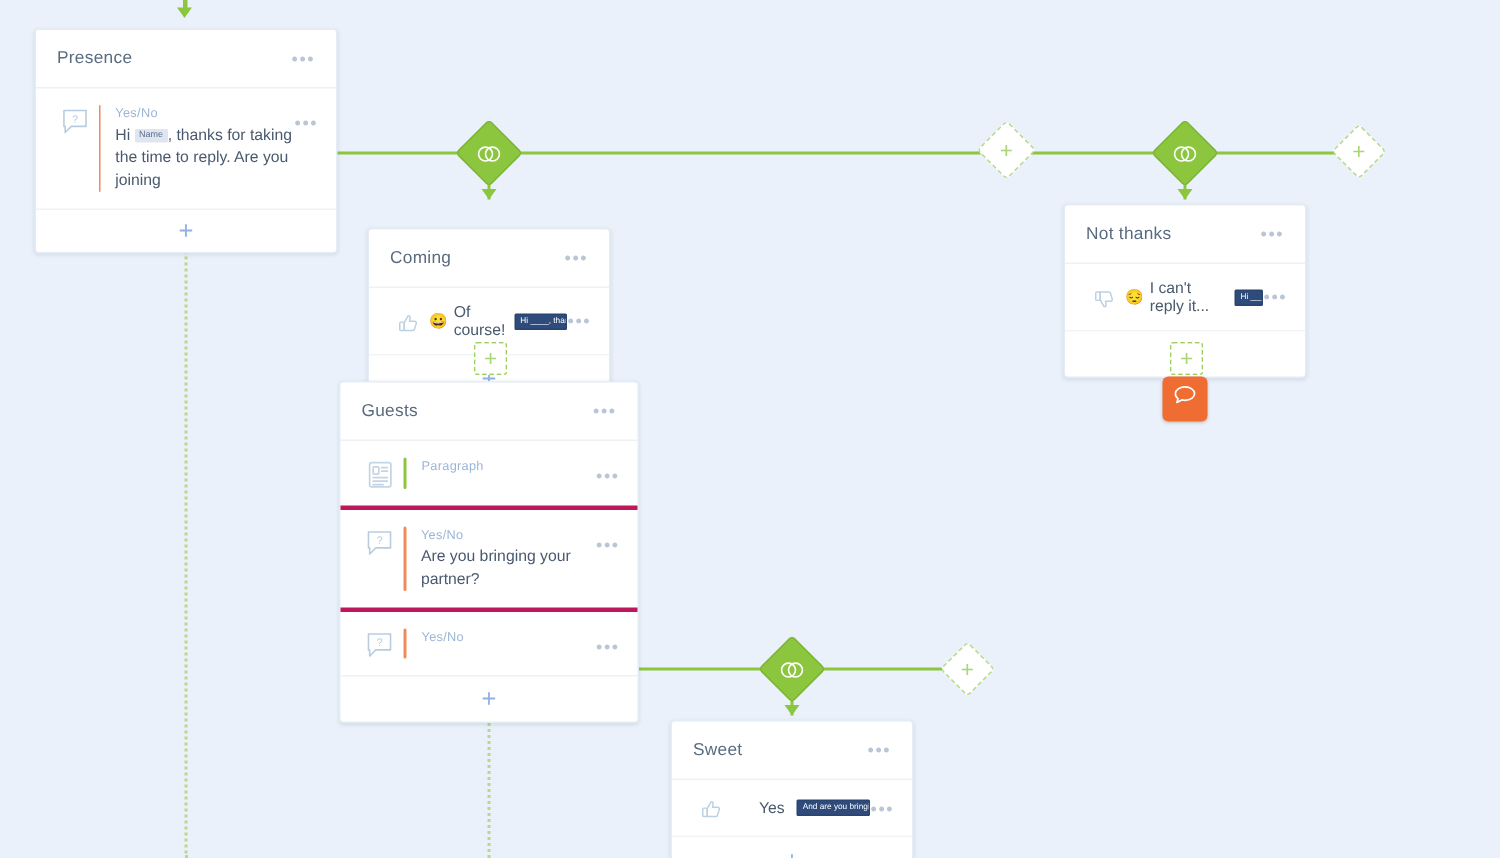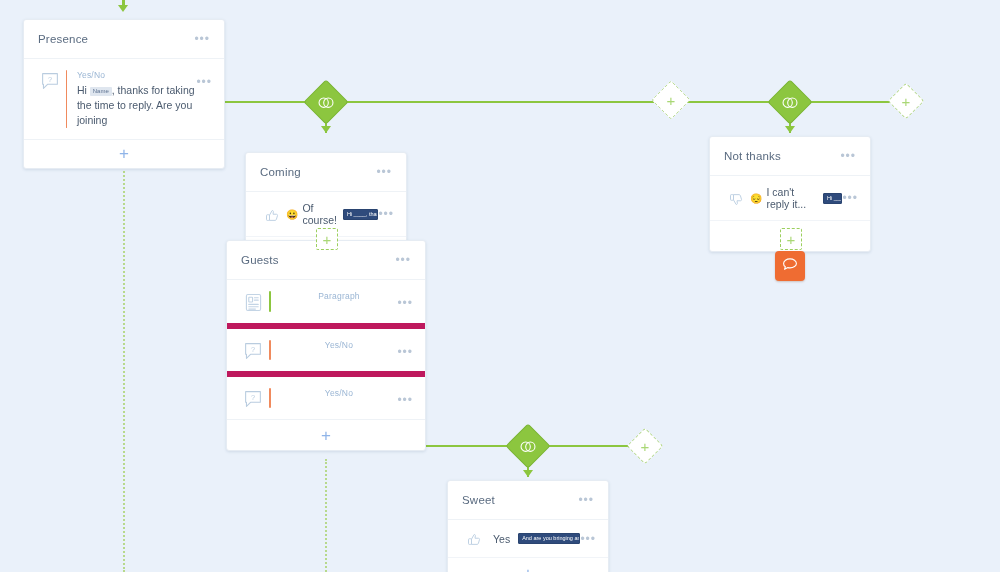--- a/index.html
+++ b/index.html
@@ -38,21 +38,21 @@
   .card-title{font-size:11.5px;color:#5a6b80;letter-spacing:.2px;}
   .dots{color:#b9c6d6;font-size:12px;letter-spacing:1px;line-height:1;user-select:none;}
   .card-footer{
     height:28px;display:flex;align-items:center;justify-content:center;
     border-top:1px solid #eef2f6;
   }
   .plus-blue{color:#8fb4e8;font-size:17px;line-height:1;font-weight:300;}
 
   .row{
     display:flex;align-items:flex-start;padding:11px 12px 11px 12px;
-    border-bottom:6px solid #be185d;position:relative;
+    border-bottom:3px solid #be185d;position:relative;
   }
   .row:last-of-type{border-bottom:none;}
   .row-icon{width:28px;flex:0 0 28px;display:flex;align-items:center;justify-content:center;padding-top:2px;}
   .accent{width:2px;align-self:stretch;margin:0 10px 0 2px;border-radius:1px;}
   .accent.green{background:#8cc63f;}
   .accent.orange{background:#f08a5d;}
   .row-body{flex:1 1 auto;min-width:0;}
   .row-type{font-size:8.5px;color:#9bb6d4;margin-bottom:3px;letter-spacing:.2px;}
   .row-text{font-size:10.5px;color:#4a5a6e;line-height:1.42;}
   .row-dots{flex:0 0 16px;display:flex;align-items:center;justify-content:flex-end;padding-top:6px;}
@@ -205,21 +205,21 @@
       <span class="emoji">😔</span>
       <span class="label">I can't reply it...</span>
       <span class="tag" style="margin-left:6px;max-width:36px;">Hi ___</span>
       <span class="dots" style="margin-left:auto;">•••</span>
     </div>
     <div class="card-footer" style="border-top:none;height:30px;">
       <span class="plus-blue">+</span>
     </div>
   </div>
 
-  <div class="card" style="left:226px;top:240px;width:200px;text-align:center;">
+  <div class="card" style="left:226px;top:254px;width:200px;">
     <div class="card-header">
       <span class="card-title">Guests</span>
       <span class="dots">•••</span>
     </div>
 
     <div class="row">
       <div class="row-icon">
         <svg width="17" height="19" viewBox="0 0 18 20" fill="none" stroke="#c3d4e5" stroke-width="1.2">
           <rect x="1.5" y="1.5" width="15" height="17" rx="1.5"></rect>
           <rect x="4" y="4.5" width="4" height="5" rx="0.6"></rect>
@@ -238,20 +238,21 @@
     <div class="row">
       <div class="row-icon">
         <svg width="20" height="18" viewBox="0 0 24 22" fill="none" stroke="#b9ccdf" stroke-width="1.3">
           <path d="M3 2h18v13H9l-5 5v-5H3z" stroke-linejoin="round"></path>
           <text x="12" y="12" font-size="9" fill="#b9ccdf" stroke="none" text-anchor="middle" font-family="Liberation Sans">?</text>
         </svg>
       </div>
       <div class="accent orange"></div>
       <div class="row-body">
         <div class="row-type">Yes/No</div>
+        <div class="row-text">Are you bringing your partner?</div>
       </div>
       <div class="row-dots">
           <span class="dots">•••</span>
         </div>
     </div>
 
     <div class="row" style="border-bottom:none;">
       <div class="row-icon">
         <svg width="20" height="18" viewBox="0 0 24 22" fill="none" stroke="#b9ccdf" stroke-width="1.3">
           <path d="M3 2h18v13H9l-5 5v-5H3z" stroke-linejoin="round"></path>
@@ -277,21 +278,21 @@
       <span class="card-title">Sweet</span>
       <span class="dots">•••</span>
     </div>
     <div class="simple-row">
       <div class="row-icon">
         <svg width="15" height="15" viewBox="0 0 20 20" fill="none" stroke="#bdd0e2" stroke-width="1.3">
           <path d="M6 9.5l3.4-6c.8-.4 1.9.2 1.8 1.2l-.5 3.6h4.6c1 0 1.7.9 1.4 1.8l-1.6 5.2c-.2.7-.9 1.2-1.6 1.2H6z" stroke-linejoin="round"></path>
           <rect x="2" y="9" width="4" height="7.5" rx="1"></rect>
         </svg>
       </div>
-      <span class="label" style="margin-left:5px;">Yes</span>
+      <span class="label" style="margin-left:18px;">Yes</span>
       <span class="tag" style="margin-left:8px;max-width:80px;">And are you bringing any kids</span>
       <span class="dots" style="margin-left:auto;">•••</span>
     </div>
     <div class="card-footer" style="border-top:none;height:30px;">
       <span class="plus-blue">+</span>
     </div>
   </div>
 
   <div class="diamond filled" style="left:310px;top:86px;">
     <span class="gi">

